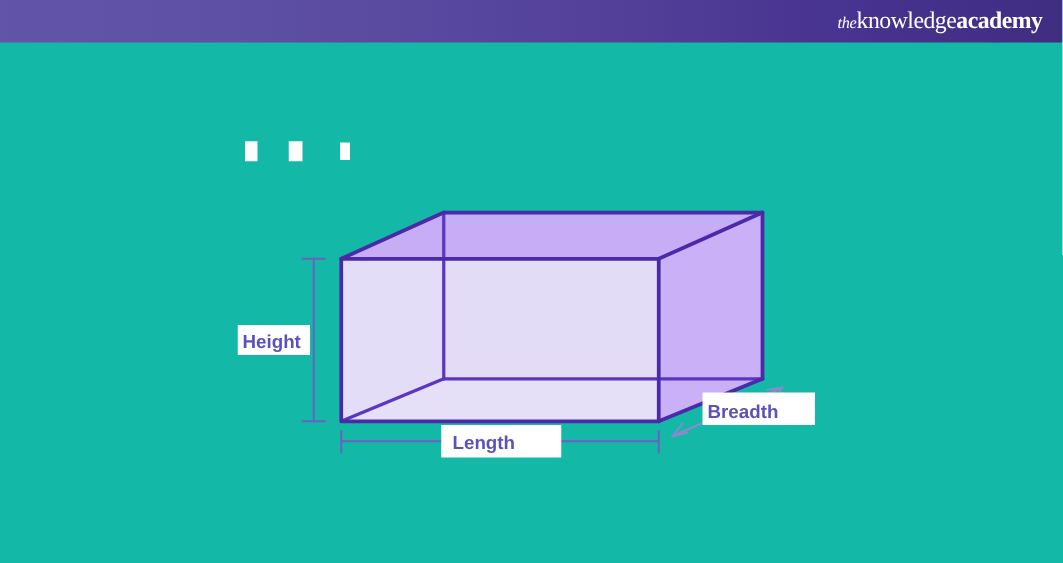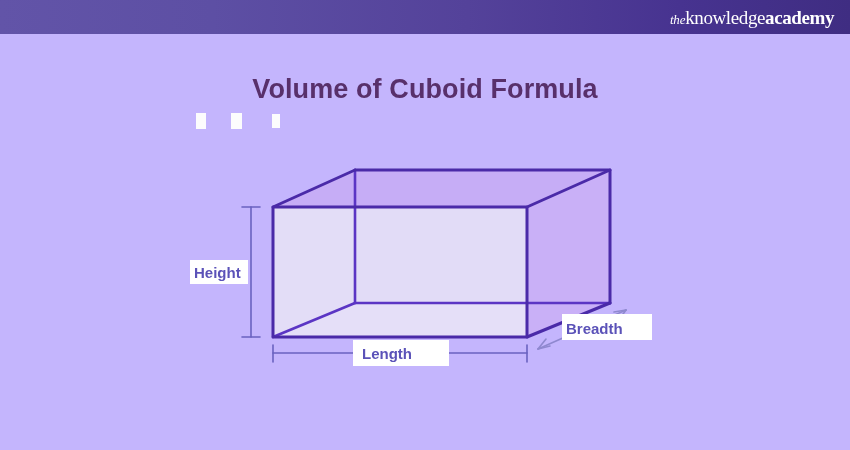--- a/index.html
+++ b/index.html
@@ -7,21 +7,21 @@
     padding: 0;
     background: #ffffff;
   }
   body {
     font-family: "Liberation Sans", sans-serif;
   }
   #page {
     position: relative;
     width: 850px;
     height: 450px;
-    background: #c4b5fd;
+    background: #14b8a6;
     overflow: hidden;
   }
 
   
   #header-bar {
     position: absolute;
     left: 0;
     top: 0;
     width: 850px;
     height: 34px;
@@ -96,21 +96,20 @@
 <body>
 
 <div id="page">
 
   <div id="header-bar">
     <div id="brand-logo">
       <span class="b-the">the</span><span class="b-knowledge">knowledge</span><span class="b-academy">academy</span>
     </div>
   </div>
 
-  <div id="page-title">Volume of Cuboid Formula</div>
 
   <div class="ghost-mark" id="ghost-1"></div>
   <div class="ghost-mark" id="ghost-2"></div>
   <div class="ghost-mark" id="ghost-3"></div>
 
   <div id="cuboid-figure">
     <svg id="cuboid-svg" width="480" height="230" viewBox="0 0 480 230">
 
       <polygon points="165,20 420,20 420,153 165,153" fill="#e6e1f8" stroke="none"></polygon>
 

